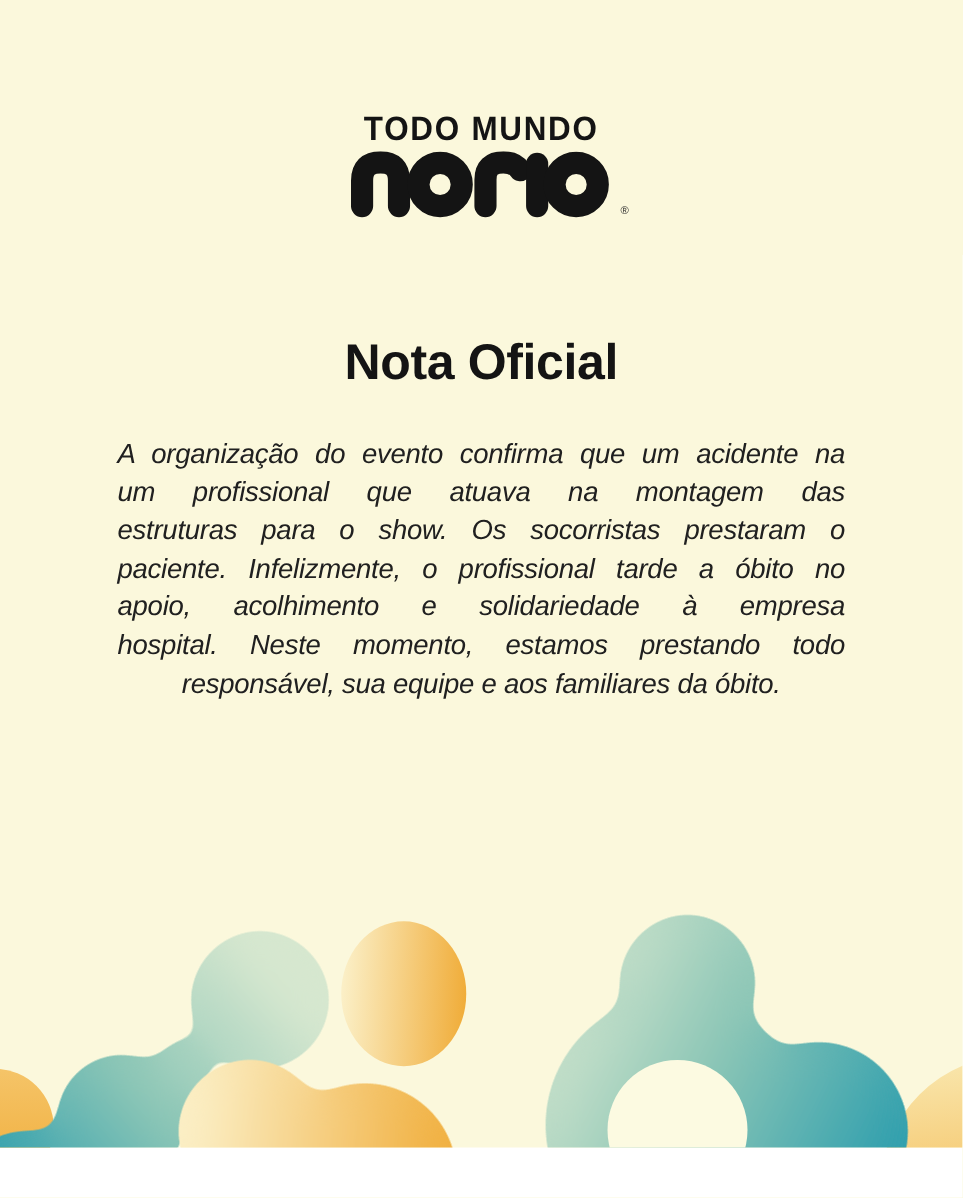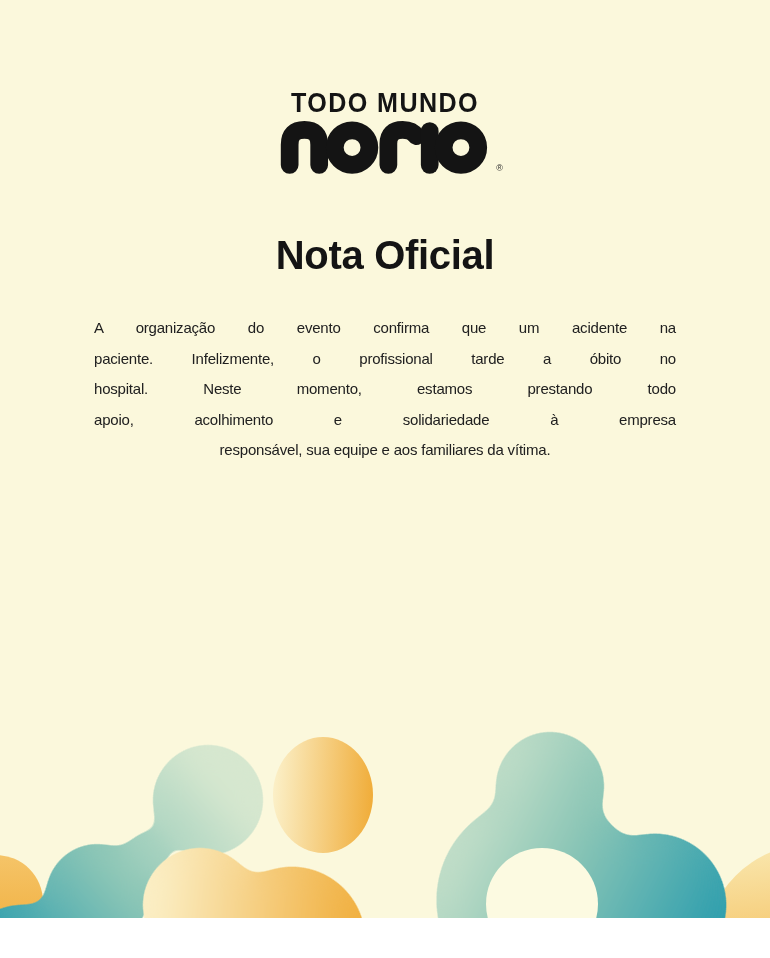--- a/index.html
+++ b/index.html
@@ -10,27 +10,28 @@
   .logo{margin-top:88px;}
   .logo-topline{
     display:inline-block;
     font-size:27px;font-weight:bold;letter-spacing:1.5px;color:#141414;
     transform:scaleX(.93);transform-origin:center;line-height:31px;white-space:nowrap;
   }
   .wordmark-wrap{position:relative;display:inline-block;margin-top:2px;line-height:0;}
   .wordmark{display:block;}
   .registered{position:absolute;right:-12px;bottom:2px;font-size:9px;color:#2a2a2a;line-height:1;}
   .headline{
-    margin:54px 0 0 0;font-size:40px;line-height:44px;font-weight:bold;color:#141414;
+    margin:88px 0 0 0;font-size:40px;line-height:44px;font-weight:bold;color:#141414;
     letter-spacing:-0.3px;
   }
   .statement{
     width:582px;margin:36px auto 0 auto;
-    font-size:15px;line-height:30.6px;color:#202020;
+    font-size:22px;line-height:30.6px;color:#202020;
     letter-spacing:-0.2px;
+    font-style:italic;
   }
   .statement .line{
     text-align:justify;text-align-last:justify;white-space:nowrap;
   }
   .statement .line.last{
     text-align:center;text-align-last:center;
   }
 </style>
 </head>
 <body>
@@ -127,19 +128,21 @@
           </g>
         </svg>
         <span class="registered">®</span>
       </span>
     </div>
 
     <h1 class="headline">Nota Oficial</h1>
 
     <div class="statement" style="color: rgb(32, 32, 32);">
         <div class="line">A organização do evento confirma que um acidente na</div>
+        <div class="line">um profissional que atuava na montagem das</div>
+        <div class="line">estruturas para o show. Os socorristas prestaram o</div>
         <div class="line">paciente. Infelizmente, o profissional tarde a óbito no</div>
+        <div class="line">apoio, acolhimento e solidariedade à empresa</div>
         <div class="line">hospital. Neste momento, estamos prestando todo</div>
-        <div class="line">apoio, acolhimento e solidariedade à empresa</div>
-        <div class="line last">responsável, sua equipe e aos familiares da vítima.</div>
+        <div class="line last">responsável, sua equipe e aos familiares da óbito.</div>
       </div>
   </div>
 </div>
 
 </body></html>

